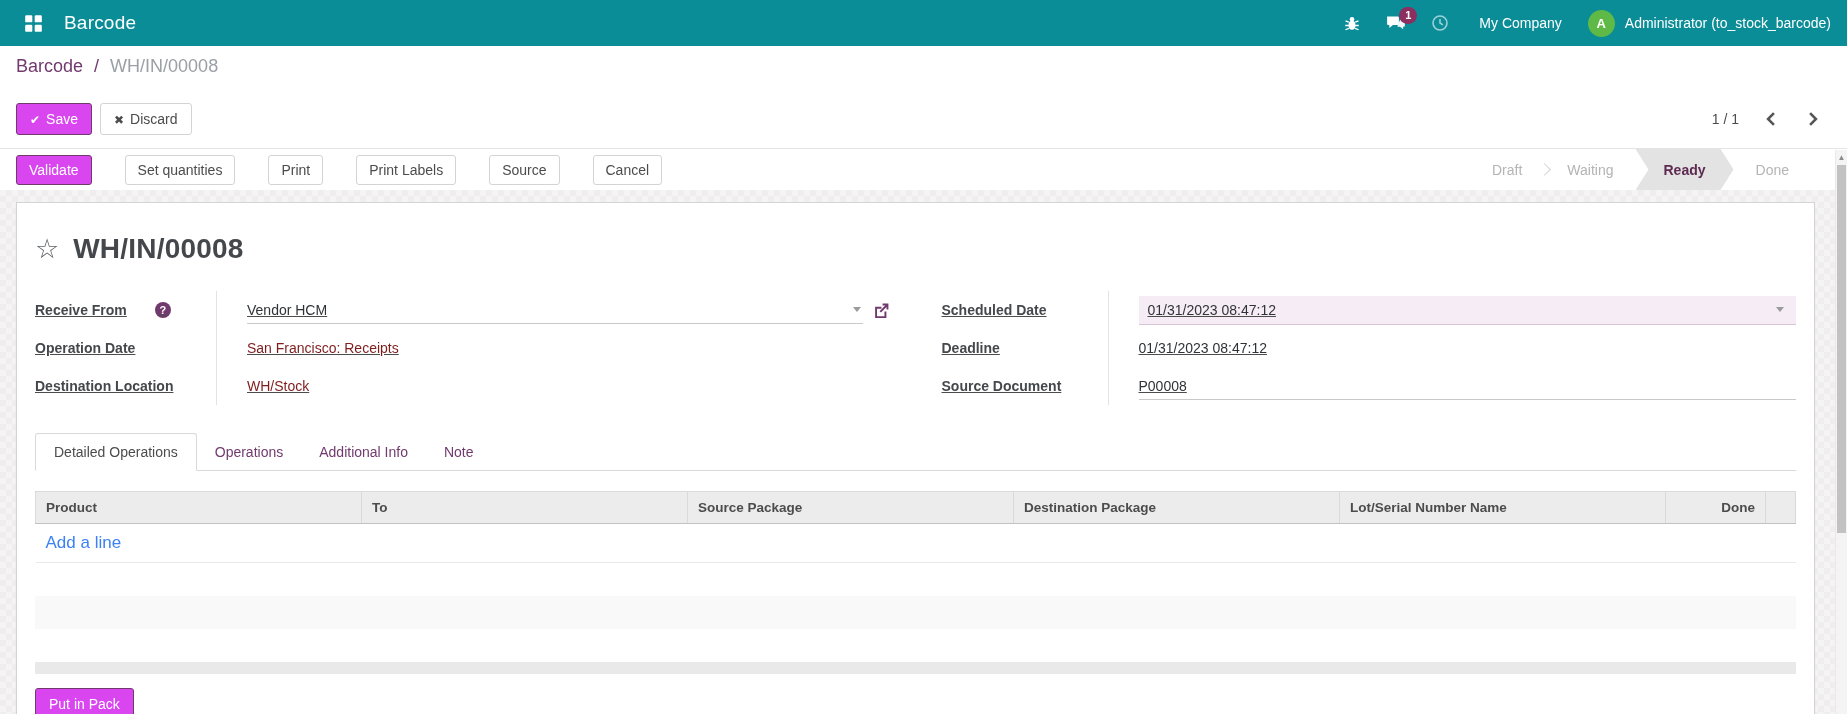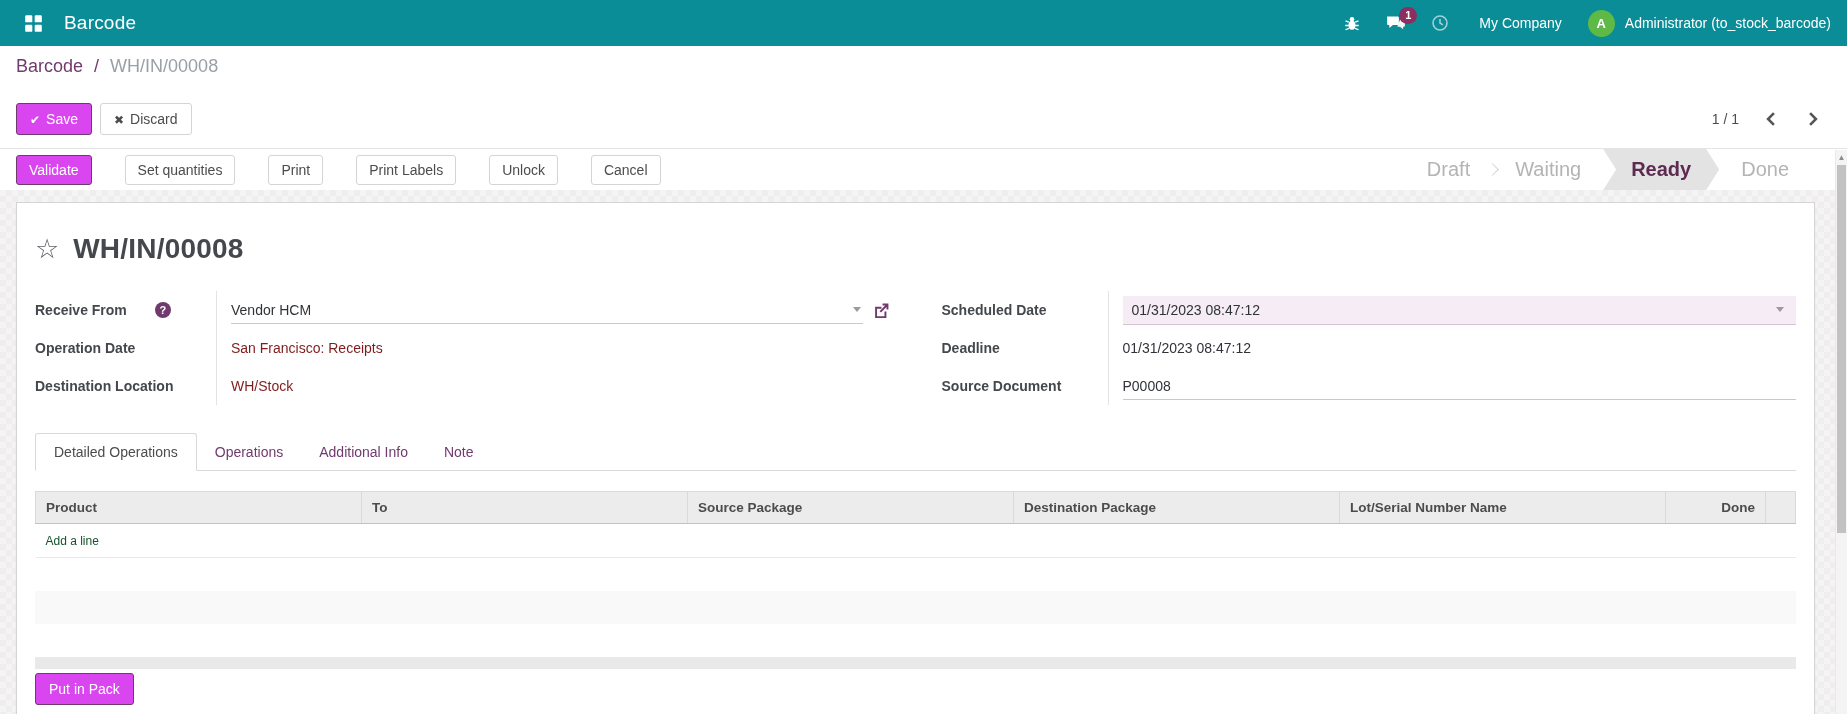--- a/index.html
+++ b/index.html
@@ -33,64 +33,64 @@
   .pager { margin-left: auto; display: flex; align-items: center; }
   .pager-value { font-size: 14px; color: #4c4c4c; }
   .pager-btn { border: none; background: transparent; cursor: pointer; padding: 4px; margin-left: 22px; display: flex; align-items: center; }
   .cp-divider { border: none; border-top: 1px solid #e4e4e4; }
 
   
   .statusbar { height: 42px; background: #fff; border-bottom: 1px solid #dcdcdc; display: flex; align-items: center; padding: 0 36px 0 16px; gap: 11px; }
   .statusbar .sb-btn { padding: 7px 12px; border-radius: 3px; }
   .statusbar .sb-btn + .sb-btn { margin-left: 22px; }
   .stages { margin-left: auto; display: flex; align-items: stretch; height: 100%; }
-  .stage { font-size: 20px; color: #b4b4b4; display: flex; align-items: center; padding: 0 22px; white-space: nowrap; }
+  .stage { font-size: 14px; color: #b4b4b4; display: flex; align-items: center; padding: 0 22px; white-space: nowrap; }
   .stage-sep { width: 9px; height: 9px; border-top: 1px solid #d4d4d4; border-right: 1px solid #d4d4d4; transform: rotate(45deg); align-self: center; margin: 0 -4px; }
   .stage.active { background: #e3e3e3; color: #5d2a51; font-weight: 700; padding: 0 28px; clip-path: polygon(0 0, calc(100% - 13px) 0, 100% 50%, calc(100% - 13px) 100%, 0 100%, 13px 50%); }
 
   
   .content { position: absolute; top: 190px; left: 0; right: 12px; bottom: 0; overflow: hidden; padding: 12px 20px 0 16px;
     background: conic-gradient(#efeded 25%, #f5f4f4 0 50%, #efeded 0 75%, #f5f4f4 0) 0 0 / 12px 12px; }
   .sheet { background: #fff; border: 1px solid #d4d4d4; box-shadow: 0 1px 2px rgba(0,0,0,.05); height: 620px; padding: 0 18px; }
 
   .title-row { display: flex; align-items: center; margin: 30px 0 26px; }
   .star-btn { border: none; background: transparent; font-size: 27px; color: #5f6368; cursor: pointer; line-height: 1; padding: 0; margin-right: 14px; }
   .sheet-title { font-size: 28px; font-weight: 700; color: #44484c; letter-spacing: .2px; }
 
   .field-groups { display: grid; grid-template-columns: 1fr 1fr; column-gap: 52px; margin-bottom: 28px; }
-  .fgroup { display: grid; grid-template-rows: repeat(3, 38px); }
+  .fgroup { display: grid; grid-template-rows: repeat(3, 38px); text-decoration: underline; }
   .frow { display: grid; align-items: center; }
   .fgroup.left .frow { grid-template-columns: 181px 1fr; }
   .fgroup.right .frow { grid-template-columns: 166px 1fr; }
   .flabel { font-size: 14px; font-weight: 700; color: #44484c; display: flex; align-items: center; }
   .help-circle { width: 16px; height: 16px; border-radius: 50%; background: #713a6e; color: #fff; font-size: 11px; font-weight: 700; display: inline-flex; align-items: center; justify-content: center; margin-left: 28px; cursor: pointer; }
-  .fvalue { border-left: 1px solid #e3e3e3; padding-left: 14px; font-size: 14px; color: #2f3338; height: 100%; display: flex; align-items: center; }
+  .fvalue { border-left: 1px solid #e3e3e3; padding-left: 30px; font-size: 14px; color: #2f3338; height: 100%; display: flex; align-items: center; }
   .link-val { color: #7f1d1d; cursor: pointer; }
   .m2o-wrap { display: flex; align-items: center; width: 100%; }
   .input-underline { flex: 1; border-bottom: 1px solid #c9c9c9; height: 27px; display: flex; align-items: center; justify-content: space-between; }
   .caret { width: 0; height: 0; border-left: 4px solid transparent; border-right: 4px solid transparent; border-top: 5px solid #9b9b9b; margin-right: 2px; }
   .ext-link { margin-left: 10px; cursor: pointer; display: flex; }
   .datetime-input { width: 100%; background: #f5ecf5; border-bottom: 1px solid #d7c4d5; height: 29px; display: flex; align-items: center; justify-content: space-between; padding: 0 10px 0 9px; cursor: pointer; }
 
   
   .tabs { display: flex; border-bottom: 1px solid #d9d9d9; align-items: flex-end; }
   .tab { font-size: 14px; padding: 10px 18px; cursor: pointer; color: #713a6e; background: transparent; border: none; font-family: inherit; }
   .tab.active { color: #4c4c4c; background: #fff; border: 1px solid #d9d9d9; border-bottom: 1px solid #fff; margin-bottom: -1px; border-radius: 3px 3px 0 0; }
 
   
   .o2m-table { width: 100%; border-collapse: collapse; margin-top: 20px; font-size: 13.5px; table-layout: fixed; }
   .o2m-table th { background: #ececec; border: 1px solid #dadada; border-bottom: 1px solid #c2c2c2; font-weight: 700; color: #4c4c4c; text-align: left; padding: 8px 10px; overflow: hidden; white-space: nowrap; }
   .o2m-table th.num { text-align: right; }
   .o2m-table td { border-bottom: 1px solid #e8e8e8; padding: 9px 10px; }
-  .add-line { color: #14532d; font-size: 12px; cursor: pointer; margin-top: 32px; }
+  .add-line { color: #3b82f6; font-size: 17px; cursor: pointer; margin-top: 32px; }
   .stripe { height: 33px; }
   .stripe.alt { background: #f9f9f9; }
   .list-end-bar { height: 12px; background: #e9e9e9; }
 
-  .sheet-footer { margin-top: 4px; }
+  .sheet-footer { margin-top: 14px; }
 
   
   .scrollbar { position: absolute; top: 150px; right: 0; width: 12px; bottom: 0; background: #f4f4f4; border-left: 1px solid #e9e9e9; }
   .scroll-up { height: 14px; display: flex; align-items: center; justify-content: center; font-size: 8px; color: #8a8a8a; cursor: pointer; }
   .scroll-thumb { position: absolute; top: 15px; left: 1px; right: 1px; height: 368px; background: #c2c2c2; cursor: grab; }
 </style>
 </head>
 <body>
 
 <div class="screen">
@@ -174,21 +174,21 @@
       </div>
     </div>
   </div>
   <hr class="cp-divider">
 
   <div class="statusbar">
     <button class="btn btn-primary sb-btn">Validate</button>
     <button class="btn btn-default sb-btn">Set quantities</button>
     <button class="btn btn-default sb-btn">Print</button>
     <button class="btn btn-default sb-btn">Print Labels</button>
-    <button class="btn btn-default sb-btn">Unlock</button>
+    <button class="btn btn-default sb-btn">Source</button>
     <button class="btn btn-default sb-btn">Cancel</button>
     <div class="stages">
       <span class="stage">Draft</span>
       <span class="stage-sep"></span>
       <span class="stage">Waiting</span>
       <span class="stage active">Ready</span>
       <span class="stage">Done</span>
     </div>
   </div>
 

